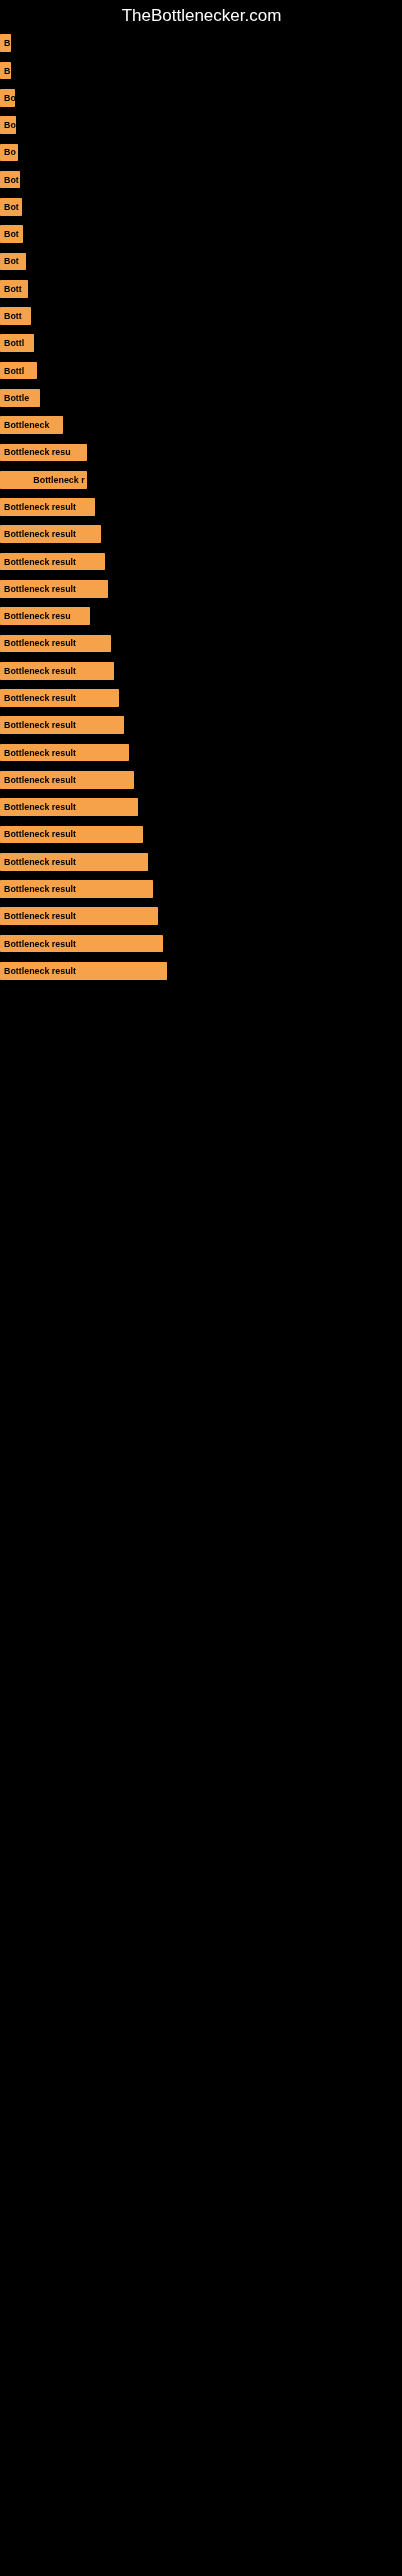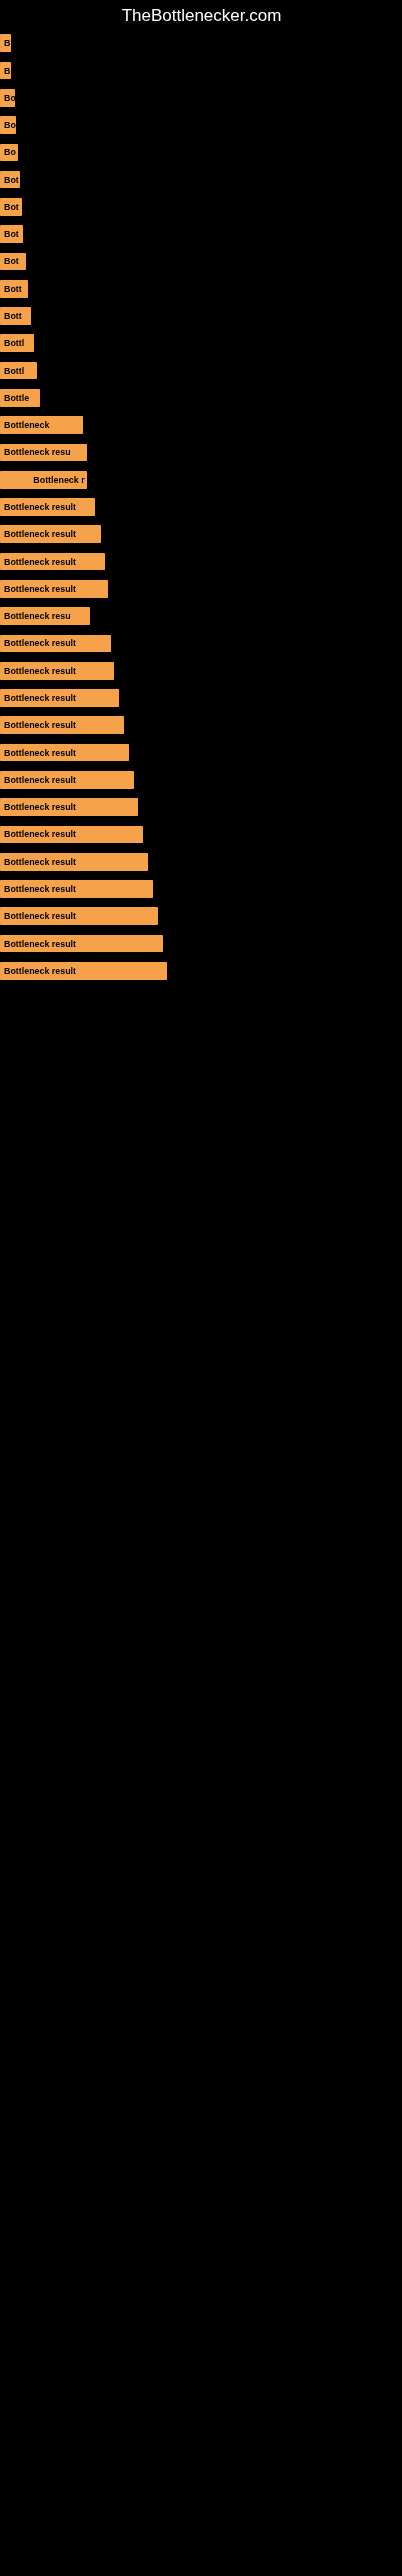--- a/index.html
+++ b/index.html
@@ -116,21 +116,21 @@
       <div class="bar-label" style="width: 37px;">
         <span>Bottl</span>
       </div>
     </div>
     <div class="bar-container">
       <div class="bar-label" style="width: 40px;">
         <span>Bottle</span>
       </div>
     </div>
     <div class="bar-container">
-      <div class="bar-label" style="width: 83px;">
+      <div class="bar-label" style="width: 63px;">
         <span>Bottleneck</span>
       </div>
     </div>
     <div class="bar-container">
       <div class="bar-label" style="width: 87px;">
         <span>Bottleneck resu</span>
       </div>
     </div>
     <div class="bar-container">
       <div class="bar-label" style="width: 87px; justify-content: flex-end;">

